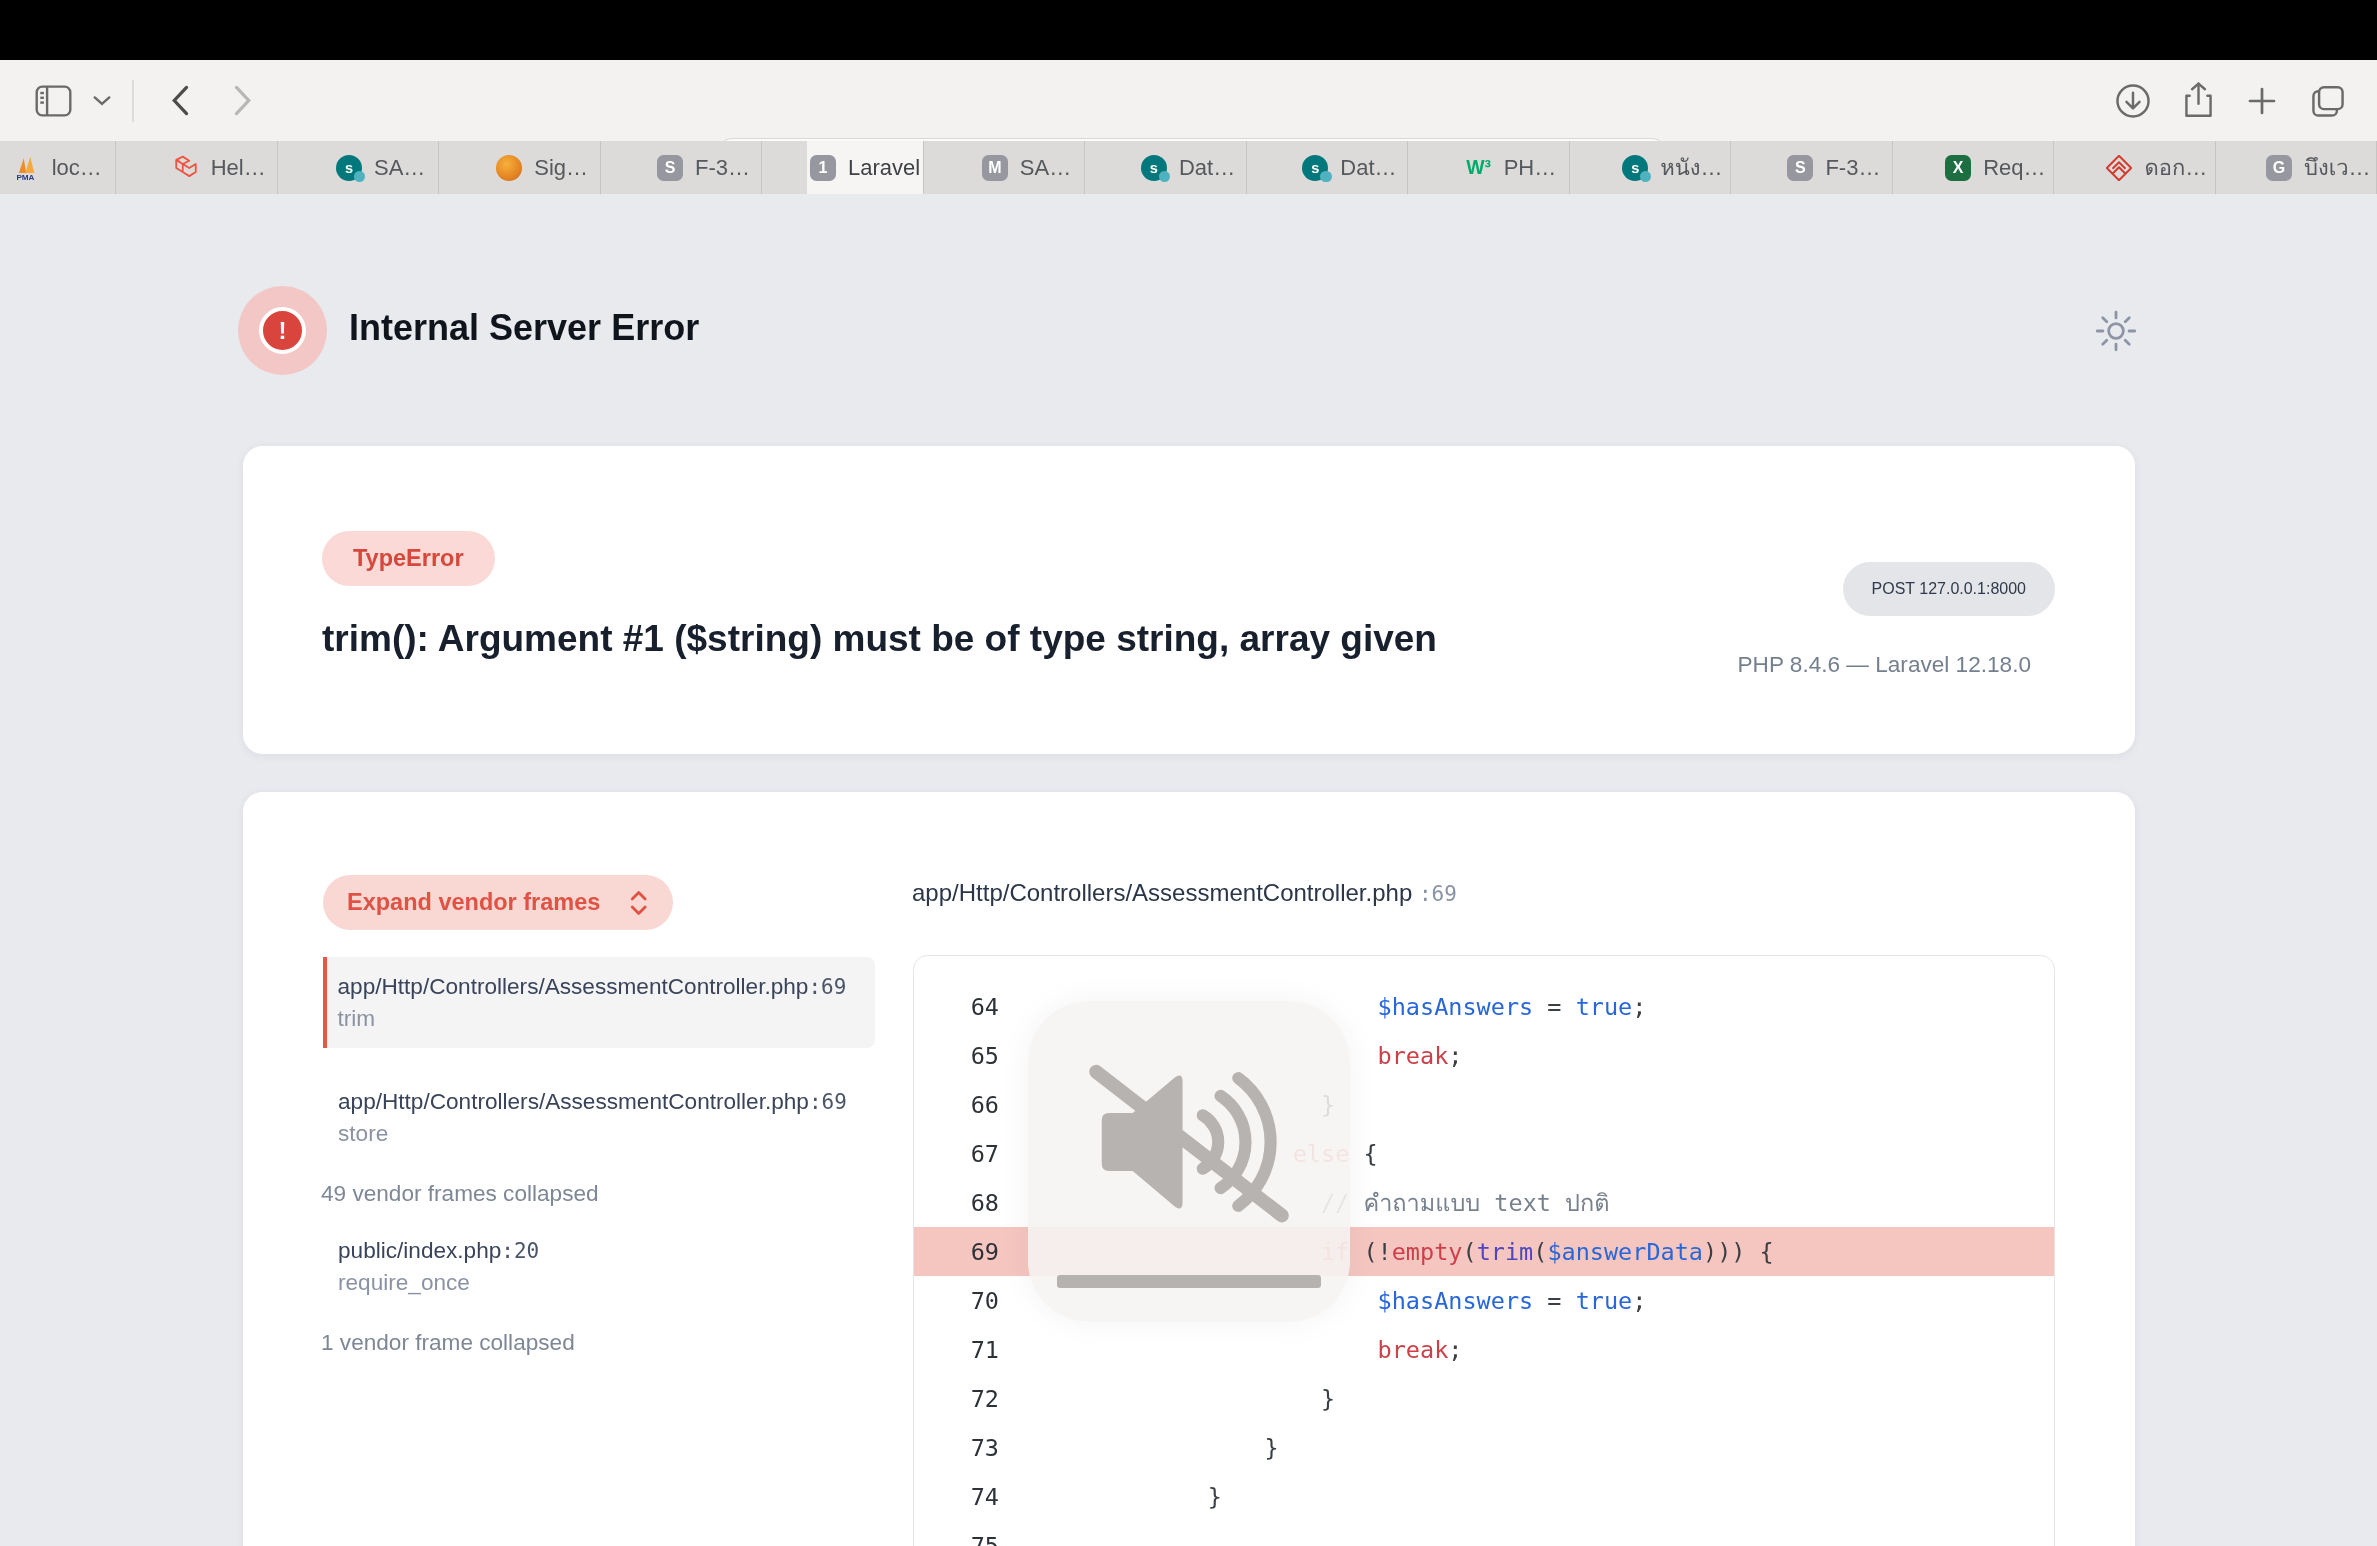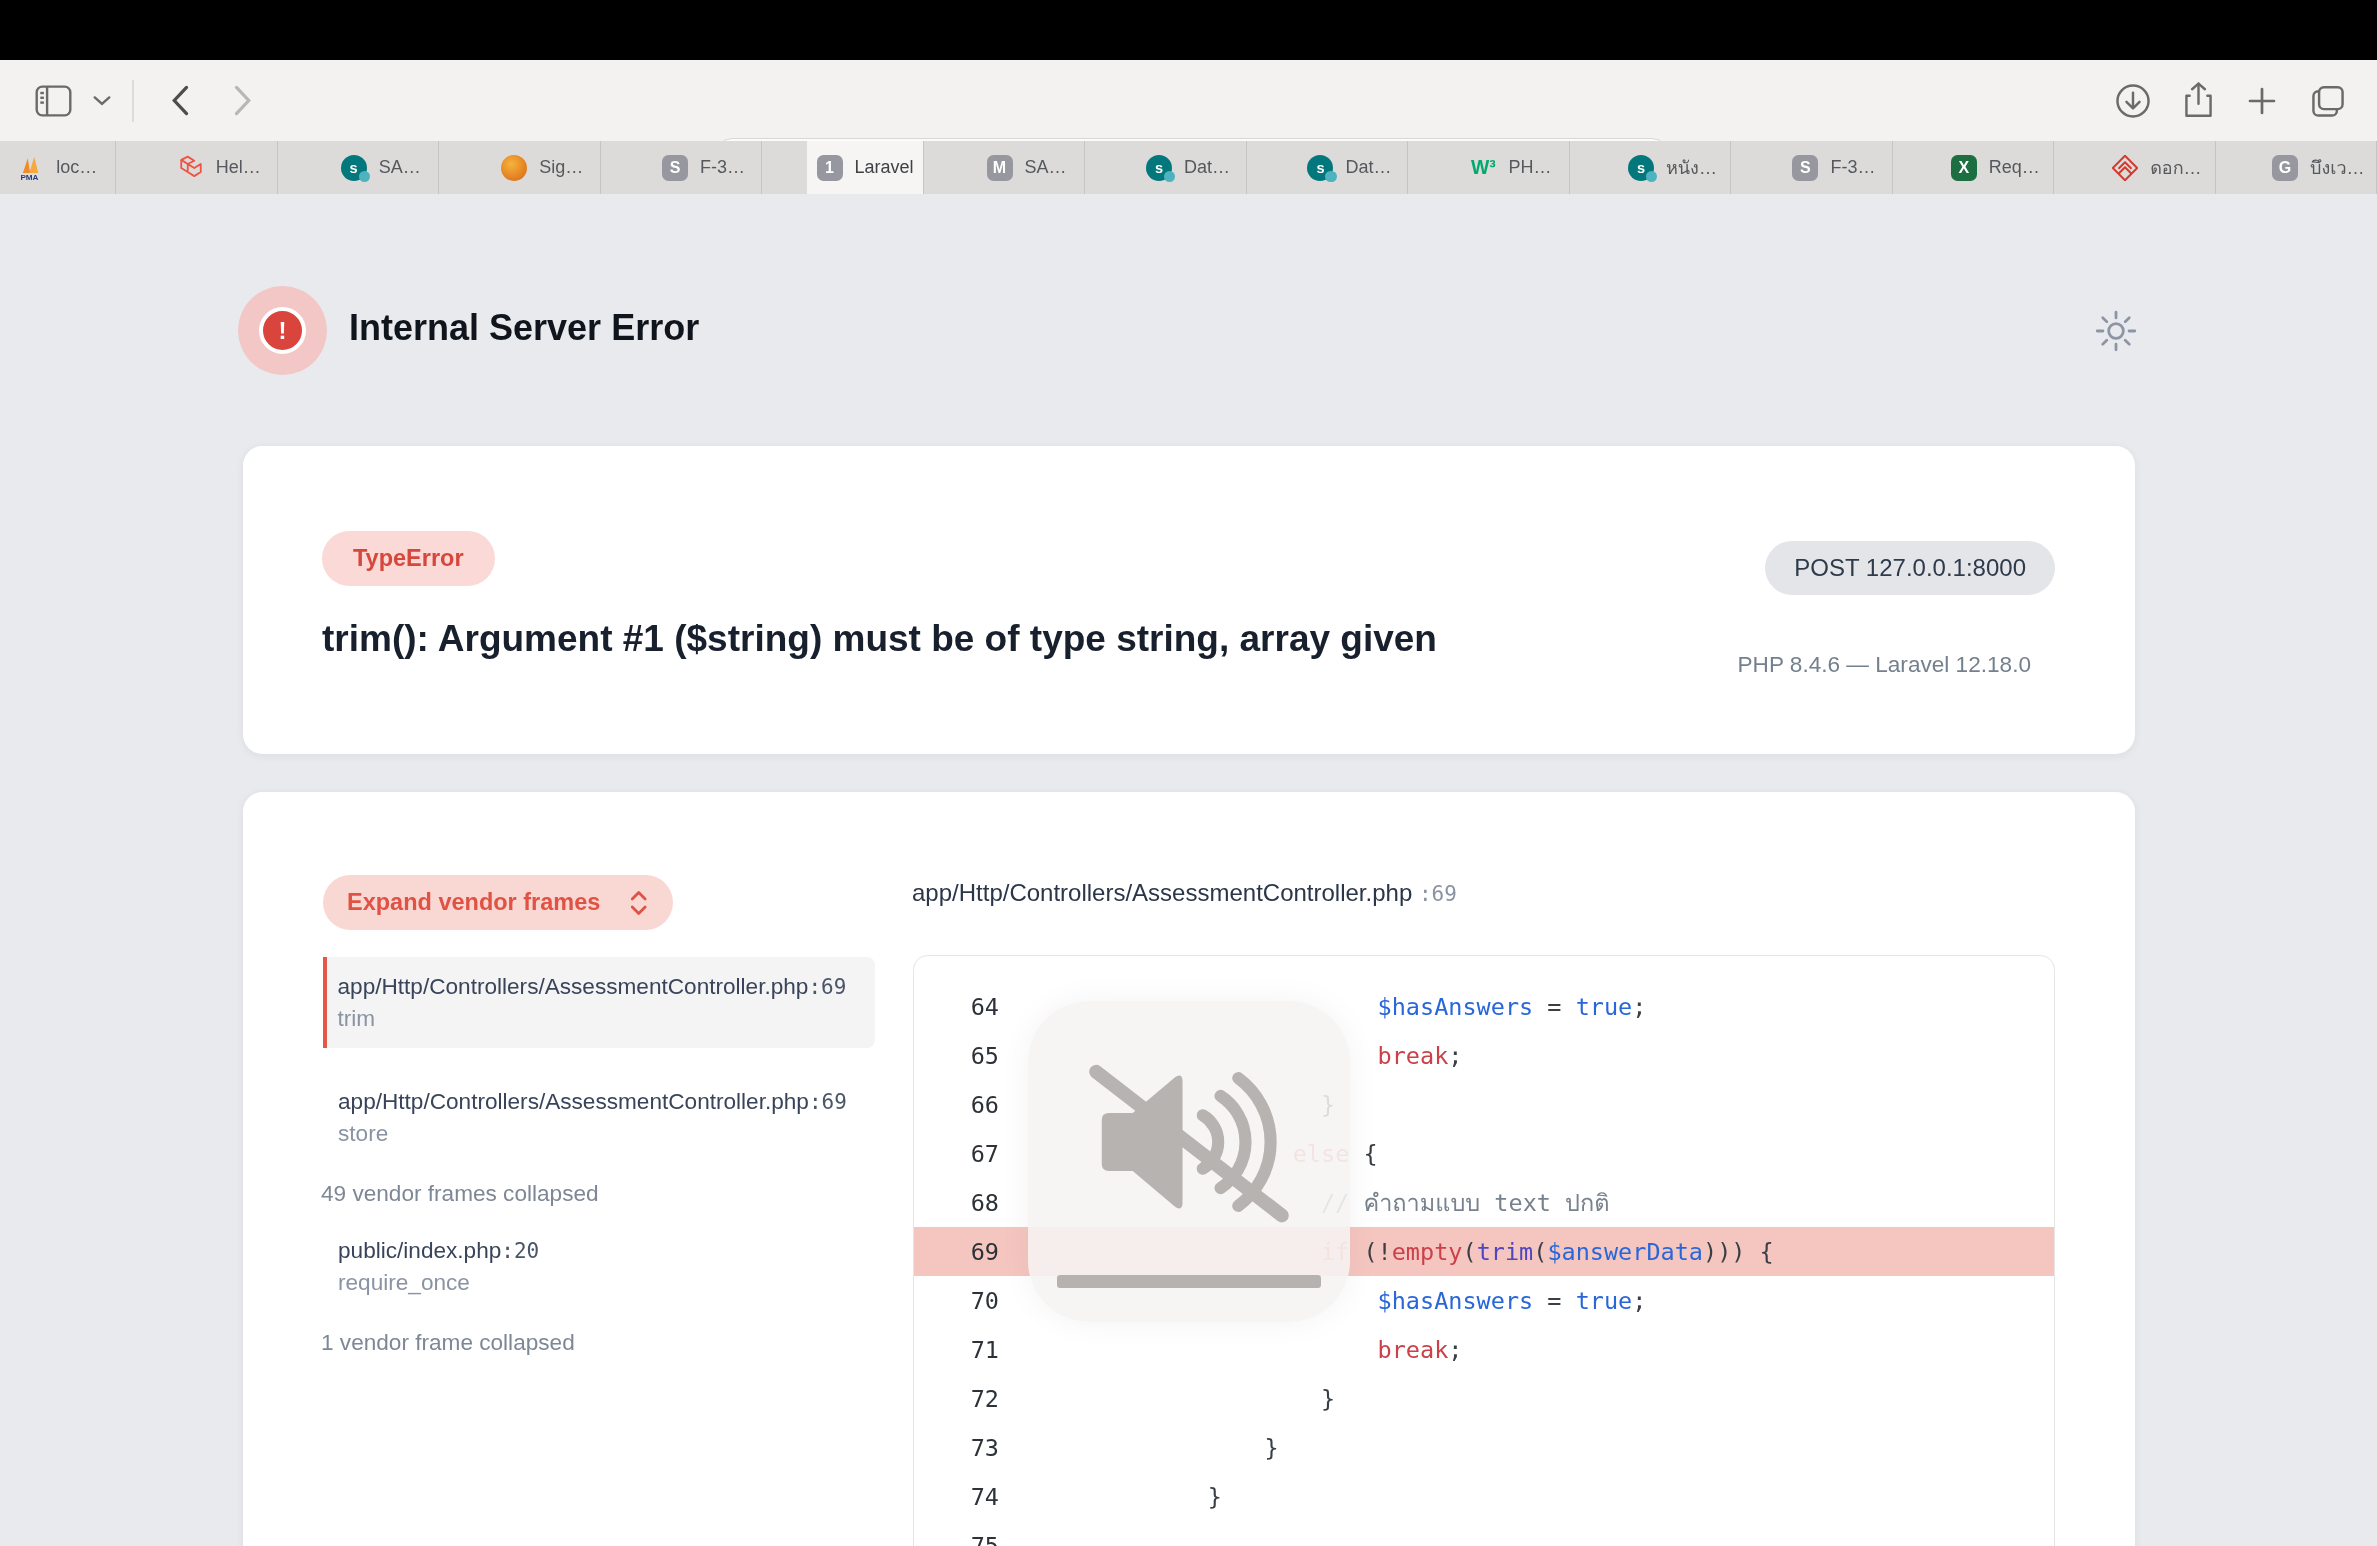--- a/index.html
+++ b/index.html
@@ -18,21 +18,21 @@
   .url-text{position:absolute;left:0;right:0;text-align:center;font-size:23.5px;color:#3b3b3b;}
   .url-left{position:absolute;left:14.6px;display:flex;align-items:center;}
   .url-right{position:absolute;right:13px;display:flex;align-items:center;gap:9.7px;color:#5f5f5e;}
   .reload-glyph{font-size:27.5px;color:#5f5f5e;font-family:"DejaVu Sans",sans-serif;}
 
   
   .tabstrip{position:absolute;left:0;top:141px;width:2377px;height:53px;display:flex;background:#dcdbda;gap:45px;}
   .tab{flex:1 1 0;display:flex;align-items:center;justify-content:center;gap:12px;
     border-right:0.8px solid #c6c5c4;background:#dcdbda;overflow:hidden;white-space:nowrap;}
   .tab.active{background:#f6f5f3;}
-  .tab-label{font-size:18px;color:#55585c;}
+  .tab-label{font-size:22px;color:#55585c;}
   .tab.active .tab-label{color:#3e4146;}
   .fav{width:26px;height:26px;flex:0 0 auto;display:flex;align-items:center;justify-content:center;
     border-radius:6.5px;font-weight:bold;font-size:16px;color:#fff;position:relative;}
   .fav-badge{background:#96979f;}
   .fav-sharepoint{background:#03787c;border-radius:50%;font-size:14.6px;}
   .fav-sharepoint::after{content:"";position:absolute;right:-3.2px;bottom:-1.6px;width:11.3px;height:11.3px;
     border-radius:50%;background:#4fb3bf;}
   .fav-orange{background:radial-gradient(circle at 40% 35%,#f7b23c,#e07c1e 70%,#c96a16);border-radius:50%;}
   .fav-excel{background:#1d6f42;}
   .fav-w3{background:transparent;color:#04aa6d;font-size:19.4px;font-weight:bold;}
@@ -47,22 +47,22 @@
     box-sizing:border-box;display:flex;align-items:center;justify-content:center;
     color:#fff;font-size:24px;font-weight:bold;}
   .page-title{position:absolute;left:349px;top:113px;font-size:36px;font-weight:bold;color:#10151d;}
   .sun-wrap{position:absolute;left:2094px;top:115px;color:#8b95a5;}
 
   
   .card{position:absolute;background:#fff;border-radius:19.4px;box-shadow:0 1.6px 8px rgba(30,40,60,0.06);}
   .error-card{left:243px;top:446px;width:1892px;height:308px;}
   .type-badge{position:absolute;left:79px;top:85px;height:55px;padding:0 31px;border-radius:27.5px;
     background:#fad9d6;color:#d6473c;font-size:23.5px;font-weight:700;display:flex;align-items:center;}
-  .post-badge{position:absolute;right:80px;top:95px;height:54px;padding:0 29px;border-radius:27.5px;
-    background:#e3e5e9;color:#2f3a4a;font-size:24px;display:flex;align-items:center;}
+  .post-badge{position:absolute;right:80px;top:116px;height:54px;padding:0 29px;border-radius:27.5px;
+    background:#e3e5e9;color:#2f3a4a;font-size:16px;display:flex;align-items:center;}
   .env-text{position:absolute;right:104px;top:206px;font-size:22.6px;color:#75808f;}
   .err-message{position:absolute;left:79px;top:172px;font-size:37px;font-weight:bold;color:#18202e;}
 
   .trace-card{left:243px;top:792px;width:1892px;height:792px;}
 
   
   .expand-btn{position:absolute;left:80px;top:83px;height:55px;padding:0 24px;border-radius:27.5px;
     background:#f9d7d3;color:#e05243;font-size:23.5px;font-weight:600;display:flex;align-items:center;gap:29px;}
   .trace-item{position:absolute;font-size:22.6px;line-height:32px;}
   .trace-frame .f-path{color:#39445a;}

